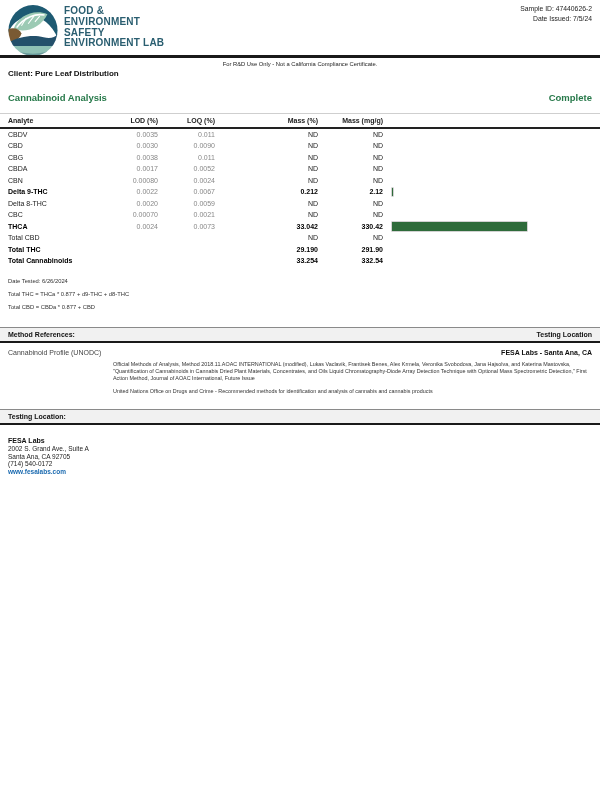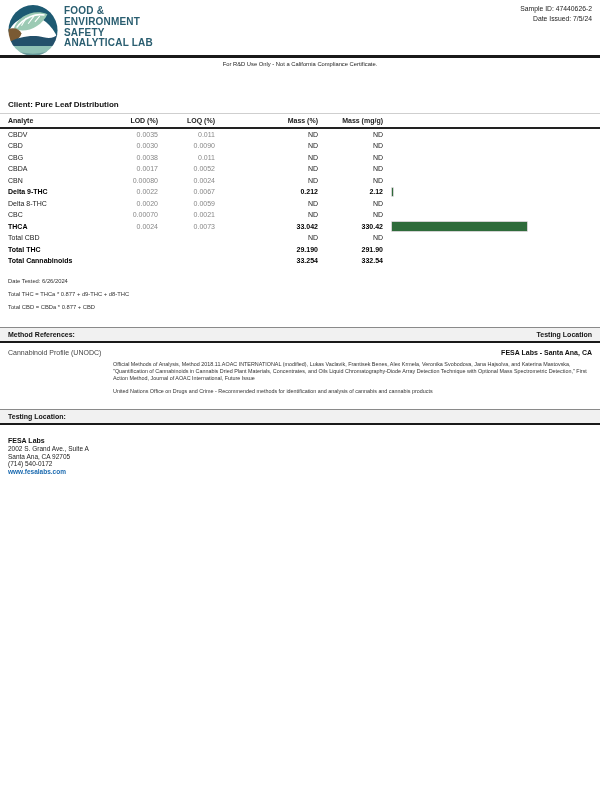--- a/index.html
+++ b/index.html
@@ -8,21 +8,21 @@
 
   
   .logo{position:absolute;left:8px;top:4px;width:50px;height:53px;}
   .lab-name{position:absolute;left:64px;top:6px;font-weight:700;font-size:10px;line-height:10.8px;
             color:#2a5e70;letter-spacing:.2px;}
   .title{position:absolute;left:0;top:27px;width:100%;text-align:center;font-size:21px;
          font-weight:700;color:#111;}
   .sample-info{position:absolute;right:8px;top:4px;text-align:right;font-size:6.8px;line-height:9.8px;color:#222;}
   .header-rule{position:absolute;left:0;top:55px;width:600px;height:2.5px;background:#191919;}
   .disclaimer{position:absolute;left:0;top:61px;width:100%;text-align:center;font-size:5.8px;color:#222;}
-  .client{position:absolute;left:8px;top:68.5px;font-size:8px;font-weight:700;color:#111;margin-top:31px;}
+  .client{position:absolute;left:8px;top:68.5px;font-size:8px;font-weight:700;color:#111;}
 
   
   .section-row{position:absolute;left:8px;right:8px;top:92px;display:flex;justify-content:space-between;}
   .green{color:#27794a;font-weight:700;font-size:9.5px;}
 
   
   .table{position:absolute;left:0;right:0;top:113px;}
   .thead,.trow{display:grid;grid-template-columns:100px 58px 57px 103px 65px 1fr;align-items:center;}
   .thead{height:12.5px;border-top:1px solid #cfcfcf;border-bottom:2px solid #222;font-weight:700;font-size:7px;}
   .trow{height:11.5px;font-size:7px;}
@@ -86,33 +86,37 @@
         <path d="M-2,43 L54,43 L54,56 L-2,56 Z" fill="#8fc1b5"></path>
         <path d="M2,46 C18,53 36,53 50,45 L50,56 L2,56 Z" fill="#23506b" opacity="0.35"></path>
       </g>
     </svg>
   </div>
 
   <div class="lab-name">
     <div>FOOD &amp;</div>
     <div>ENVIRONMENT</div>
     <div>SAFETY</div>
-    <div>ANALYTICAL LAB</div>
+    <div>ENVIRONMENT LAB</div>
   </div>
 
 
   <div class="sample-info">
     <div>Sample ID: 47440626-2</div>
     <div>Date Issued: 7/5/24</div>
   </div>
 
   <div class="header-rule"></div>
   <div class="disclaimer">For R&amp;D Use Only - Not a California Compliance Certificate.</div>
   <div class="client">Client: Pure Leaf Distribution</div>
 
+  <div class="section-row">
+    <span class="green">Cannabinoid Analysis</span>
+    <span class="green">Complete</span>
+  </div>
 
   <div class="table">
     <div class="thead">
       <span class="c-analyte">Analyte</span>
       <span class="c-m">LOD (%)</span>
       <span class="c-m">LOQ (%)</span>
       <span class="c-m">Mass (%)</span>
       <span class="c-m">Mass (mg/g)</span>
       <span></span>
     </div>

